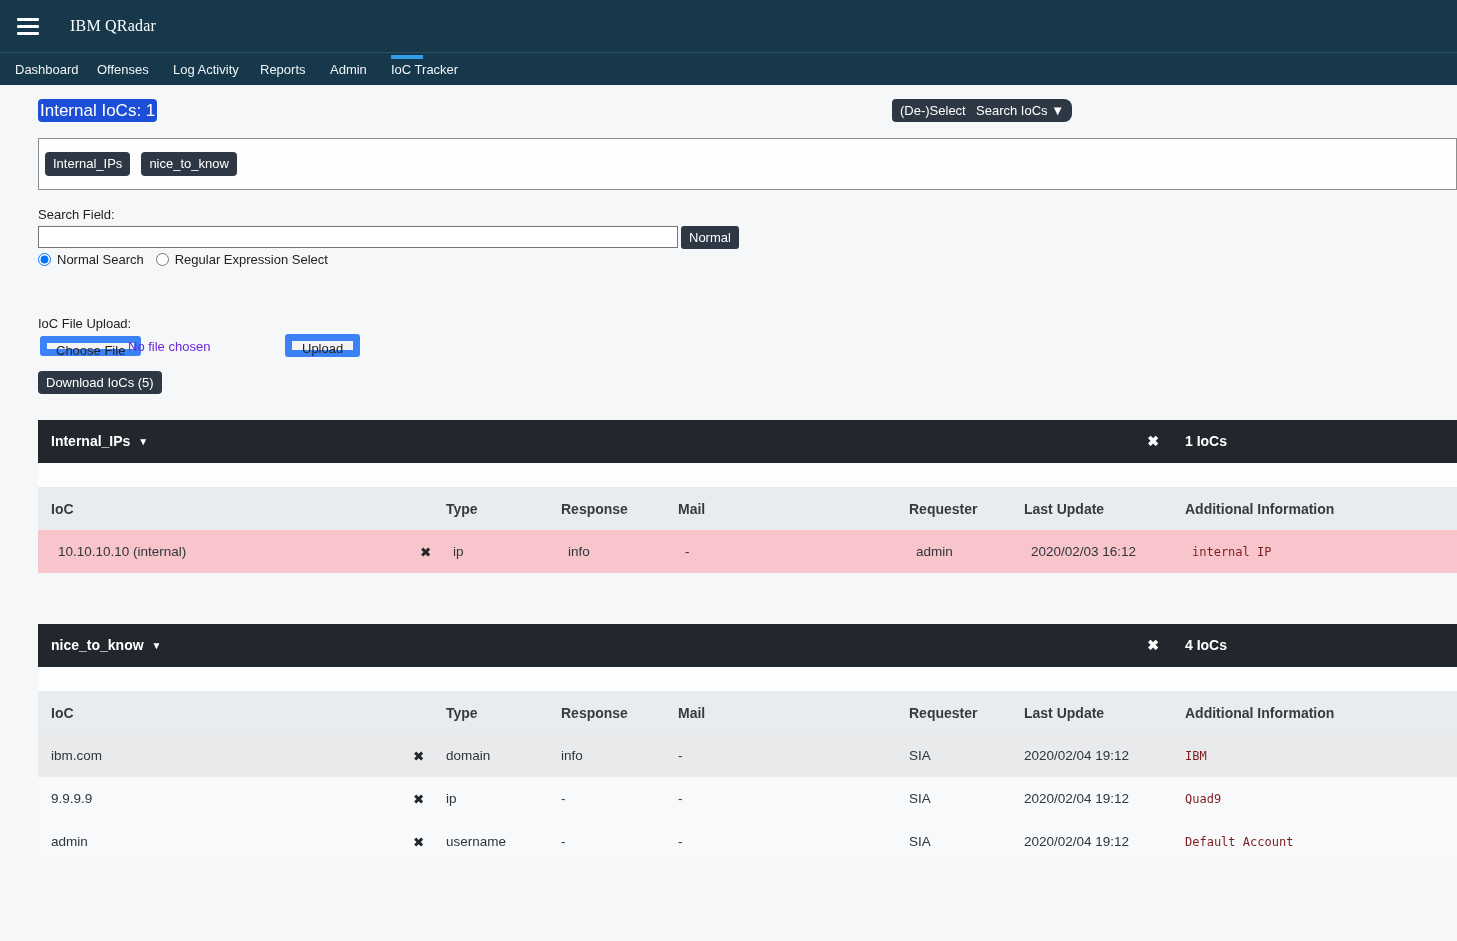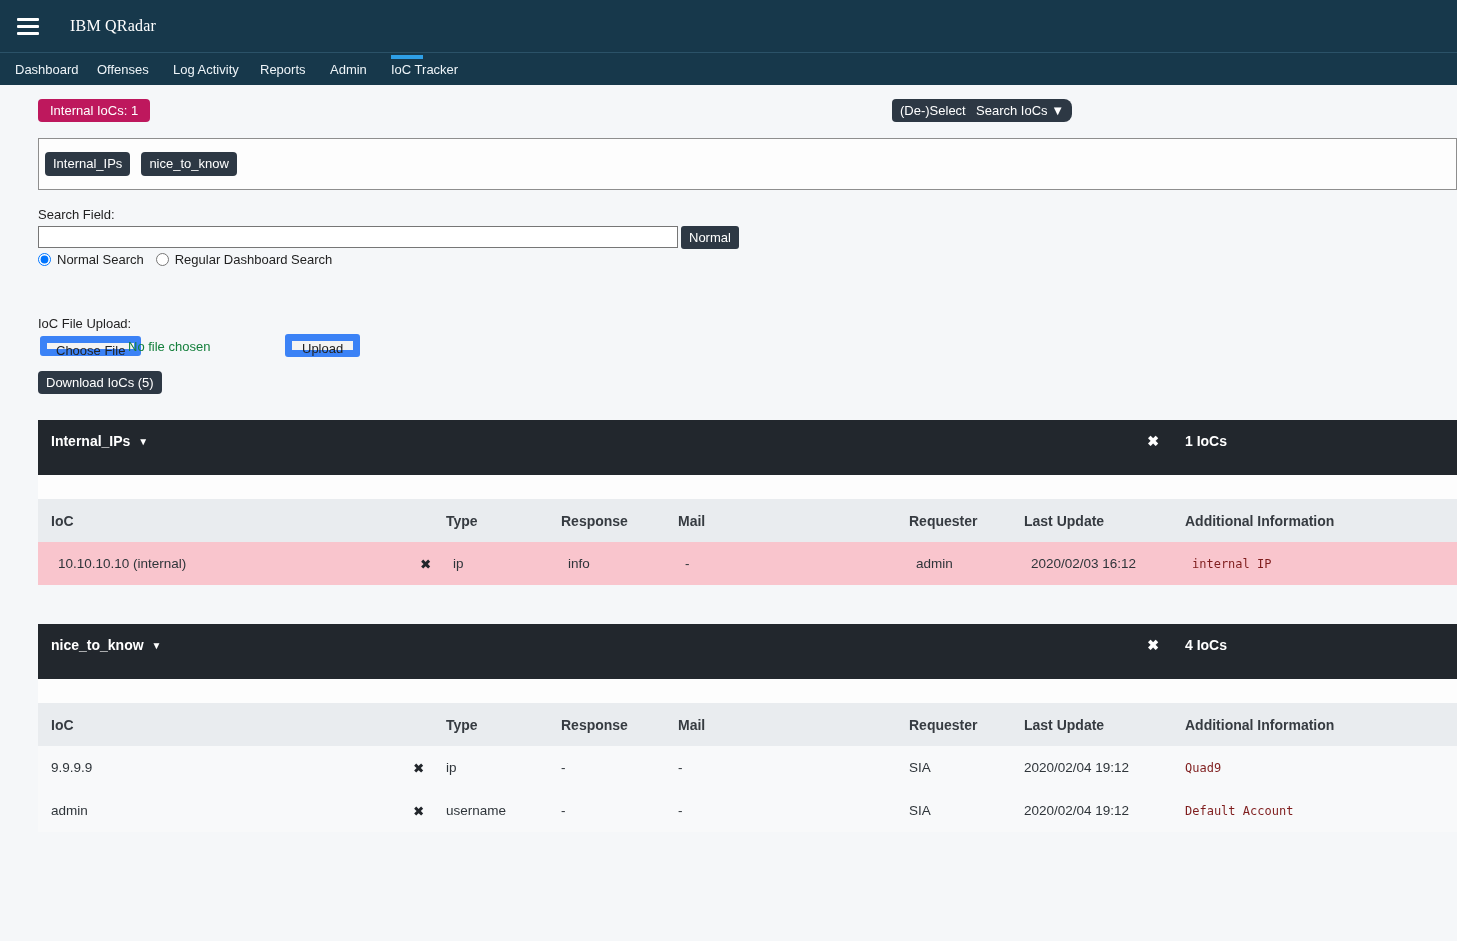--- a/index.html
+++ b/index.html
@@ -32,22 +32,22 @@
     color:#eef4f8; font-size:13px; cursor:pointer; white-space:nowrap;
   }
   .nav-indicator {
     position:absolute; top:2px; height:4px; width:32px; left:391px;
     background:#2e9fe6;
   }
 
   
   .badge-internal {
     position:absolute; left:38px; top:99px; height:23px;
-    background:#be185d; color:#fff; border-radius:4px;
-    padding:0 12px; line-height:23px; font-size:13px;
+    background:#1d4ed8; color:#fff; border-radius:4px;
+    padding:0 2px; line-height:23px; font-size:17px;
   }
   .btn-dark {
     background:#2d3844; color:#fff; border:none; border-radius:4px;
     font-family:"Liberation Sans", sans-serif; font-size:13px;
     height:23px; padding:0 8px; cursor:pointer; line-height:21px;
   }
   #btn-deselect { position:absolute; left:892px; top:99px; }
   #btn-search-iocs { position:absolute; left:968px; top:99px;border-radius:8px; }
 
   
@@ -72,30 +72,30 @@
   .radio-row label { margin-right:8px; }
   .radio-row input { margin-right:2px; }
 
   
   .upload-label { position:absolute; left:38px; top:316px; color:#222; }
   .btn-native {
     background:#f3f3f3; border:7px solid #3b82f6; border-radius:3px;
     font-family:"Liberation Sans",sans-serif; font-size:13px; color:#222; cursor:pointer;
   }
   #btn-choose-file { position:absolute; left:40px; top:336px; height:20px; padding:0 9px; }
-  .no-file-text { position:absolute; left:128px; top:339px; color:#15803d; }
+  .no-file-text { position:absolute; left:128px; top:339px; color:#6d28d9; }
   #btn-upload { position:absolute; left:285px; top:334px; height:23px; padding:0 10px; }
   #btn-download { position:absolute; left:38px; top:371px; }
 
   
   .ioc-section { position:absolute; left:38px; width:calc(100% - 38px); background:#fdfdfd; }
   #section-internal { top:420px; }
   #section-nice { top:624px; }
   .section-header {
-    position:relative; height:55px; background:#22272d; color:#fff;
+    position:relative; height:43px; background:#22272d; color:#fff;
     font-weight:bold; font-size:14px; line-height:43px;
   }
   .section-title { margin-left:13px; cursor:pointer; }
   .section-caret { font-size:10px; vertical-align:1px; margin-left:4px; }
   .section-close { position:absolute; left:1107px; top:0; width:16px; text-align:center; cursor:pointer; font-size:14px; }
   .section-count { position:absolute; left:1147px; top:0;text-align:right; }
   .section-spacer { height:24px; background:#fdfdfd; }
 
   table.ioc-table { border-collapse:collapse; width:100%; table-layout:fixed; font-size:13.5px; }
   table.ioc-table col.c-ioc  { width:362px; }
@@ -148,21 +148,21 @@
   <span class="tag-chip">nice_to_know</span>
 </div>
 
 <div class="search-label">Search Field:</div>
 <input class="search-input" type="text" value="" style="">
 <button id="btn-search" class="btn-dark">Normal</button>
 <div class="radio-row">
   <input type="radio" name="searchmode" checked="" style="">
   <label>Normal Search</label>
   <input type="radio" name="searchmode" style="">
-  <label>Regular Dashboard Search</label>
+  <label>Regular Expression Select</label>
 </div>
 
 <div class="upload-label">IoC File Upload:</div>
 <button id="btn-choose-file" class="btn-native">Choose File</button>
 <span class="no-file-text">No file chosen</span>
 <button id="btn-upload" class="btn-native">Upload</button>
 <button id="btn-download" class="btn-dark">Download IoCs (5)</button>
 
 <div class="ioc-section" id="section-internal">
   <div class="section-header">
@@ -231,20 +231,30 @@
         <th colspan="2">IoC</th>
         <th>Type</th>
         <th>Response</th>
         <th>Mail</th>
         <th>Requester</th>
         <th>Last Update</th>
         <th>Additional Information</th>
       </tr>
     </thead>
     <tbody>
+      <tr class="row-gray">
+        <td>ibm.com</td>
+        <td class="cell-x">✖</td>
+        <td>domain</td>
+        <td>info</td>
+        <td>-</td>
+        <td>SIA</td>
+        <td>2020/02/04 19:12</td>
+        <td class="cell-info">IBM</td>
+      </tr>
       <tr class="row-light">
         <td>9.9.9.9</td>
         <td class="cell-x">✖</td>
         <td>ip</td>
         <td>-</td>
         <td>-</td>
         <td>SIA</td>
         <td>2020/02/04 19:12</td>
         <td class="cell-info">Quad9</td>
       </tr>

